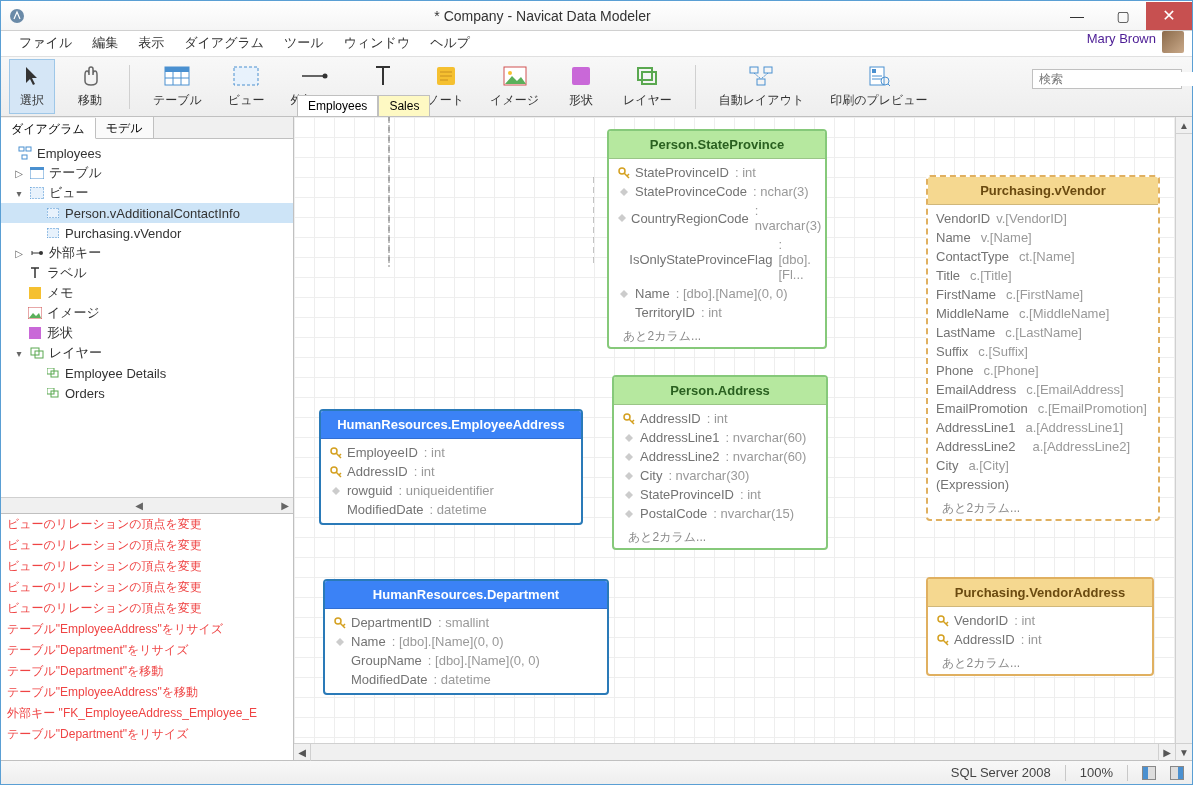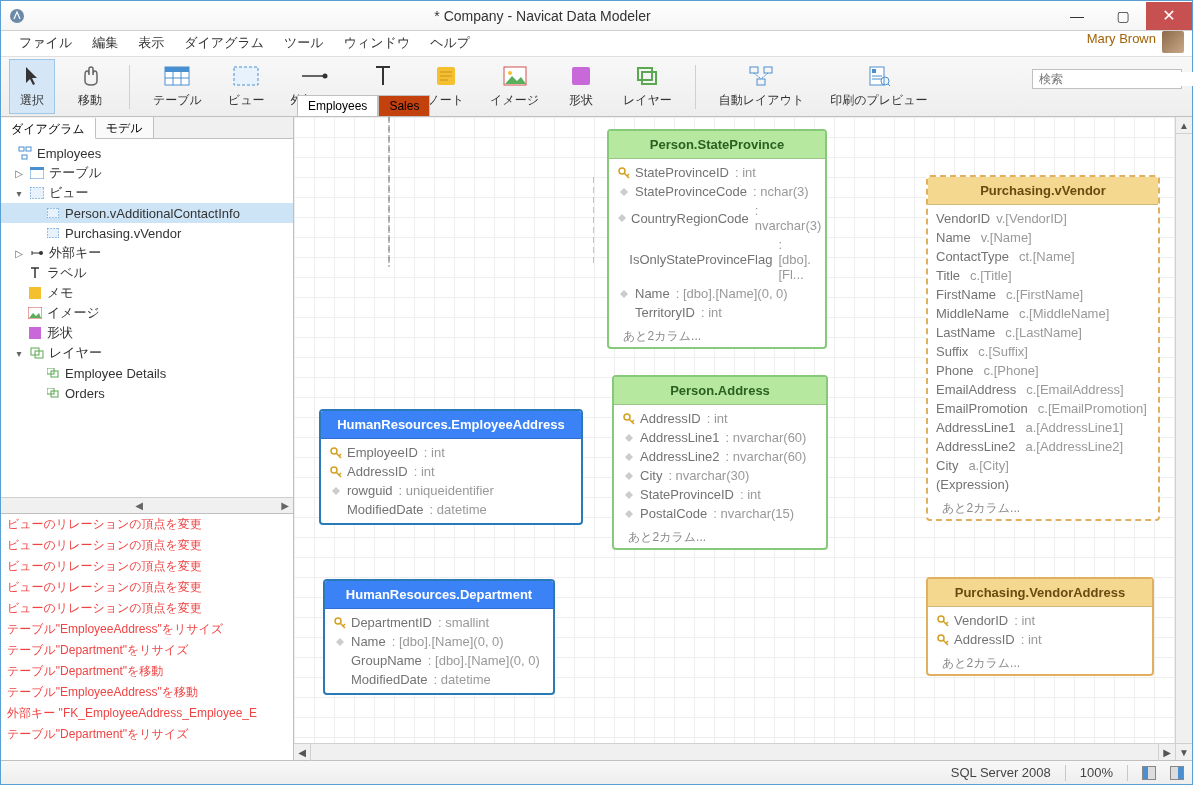--- a/index.html
+++ b/index.html
@@ -7,21 +7,21 @@
 .window{width:1193px;height:785px;background:#fff;display:flex;flex-direction:column;border:1px solid #5a9fd4}
 .titlebar{height:30px;background:linear-gradient(#fff,#f5f5f5);display:flex;align-items:center;padding:0 0 0 8px;border-bottom:1px solid #d0d0d0}
 .titlebar-icon{width:16px;height:16px;margin-right:6px}
 .titlebar-text{flex:1;text-align:center;font-size:14px;color:#333}
 .win-btns{display:flex}
 .win-btn{width:46px;height:28px;display:flex;align-items:center;justify-content:center;font-size:14px;color:#333}
 .win-btn.close{background:#c75050;color:#fff;font-size:16px}
 .menubar{height:26px;background:#fff;display:flex;align-items:flex-start;padding:0 8px;border-bottom:1px solid #e0e0e0}
 .menubar-item{padding:3px 10px;color:#333}
 .menubar-spacer{flex:1}
-.user-name{color:#a16207;padding:0 6px}
+.user-name{color:#4c1d95;padding:0 6px}
 .avatar{width:22px;height:22px;background:linear-gradient(135deg,#8b6a4a,#c9a989);border-radius:2px}
 .toolbar{height:60px;background:linear-gradient(#f8f8f8,#eeeeee);display:flex;align-items:center;padding:6px 8px;gap:12px;border-bottom:1px solid #c0c0c0;position:relative}
 .tbtn{display:flex;flex-direction:column;align-items:center;gap:4px;padding:4px 6px;min-width:46px;border:1px solid transparent}
 .tbtn.sel{background:#d5e6f6;border:1px solid #9ec7e8}
 .tbtn-ico{width:28px;height:24px;display:flex;align-items:center;justify-content:center}
 .tbtn-lbl{font-size:12px;color:#333}
 .tsep{width:1px;height:44px;background:#d0d0d0;margin:0 4px}
 .search-box{position:absolute;right:10px;top:12px;width:150px;display:flex;align-items:center;border:1px solid #c0c0c0;background:#fff;padding:2px 6px}
 .search-box input{border:none;outline:none;flex:1;font-size:12px}
 .body{flex:1;display:flex;min-height:0}
@@ -34,21 +34,21 @@
 .tnode.sel{background:#cde4f7}
 .twisty{width:12px;height:12px;display:flex;align-items:center;justify-content:center;font-size:10px;color:#666}
 .tico{width:16px;height:16px;display:flex;align-items:center;justify-content:center}
 .tlbl{color:#333}
 .sb-scroll{height:16px;background:#f0f0f0;border-top:1px solid #d0d0d0;display:flex;align-items:center}
 .sb-scroll::before{content:'';flex:1}
 .history{height:236px;overflow:auto;border-top:1px solid #c0c0c0;background:#fff}
 .hitem{padding:2px 6px;font-size:12px;color:#ef4444;white-space:nowrap;overflow:hidden}
 .canvas-wrap{flex:1;display:flex;flex-direction:column;position:relative;min-width:0}
 .ctabs{position:absolute;left:3px;top:-22px;display:flex;z-index:5}
-.ctab{padding:3px 10px;font-size:12px;border:1px solid #c0c0c0;background:#c2410c;border-bottom:none}
+.ctab{padding:3px 10px;font-size:12px;border:1px solid #c0c0c0;background:#fef9c3;border-bottom:none}
 .ctab.act{background:#fff}
 .canvas{flex:1;position:relative;overflow:hidden;background:#fff;background-image:linear-gradient(#eee 1px,transparent 1px),linear-gradient(90deg,#eee 1px,transparent 1px),linear-gradient(#ddd 1px,transparent 1px),linear-gradient(90deg,#ddd 1px,transparent 1px);background-size:20px 20px,20px 20px,100px 100px,100px 100px}
 .canvas-inner{position:absolute;inset:0}
 .entity{position:absolute;border:2px solid;border-radius:4px;background:#fff;overflow:hidden}
 .entity.blue{border-color:#2a7ab8}
 .entity.green{border-color:#86c97a}
 .entity.orange{border-color:#e0b060}
 .entity.orange.dashed{border-style:dashed}
 .ent-hdr{padding:6px 10px;font-weight:600;font-size:13px;text-align:center;border-bottom:1px solid rgba(0,0,0,.15)}
 .entity.blue .ent-hdr{background:#3b82f6;color:#fff}
@@ -547,21 +547,21 @@
                       <path d="M5 1 L9 5 L5 9 L1 5 Z" fill="#ccc"></path>
                     </svg>
                   </span>
                   <span class="cname">PostalCode</span>
                   <span class="ctype">: nvarchar(15)</span>
                 </div>
               </div>
             <div class="more">あと2カラム...</div>
           </div>
 
-          <div class="entity blue" style="left:29px;top:462px;width:232px">
+          <div class="entity blue" style="left:29px;top:462px;width:286px">
             <div class="ent-hdr">HumanResources.Department</div>
             <div class="ent-body" id="e-dept">
                 <div class="col">
                   <span class="cico">
                     <svg width="12" height="12" viewBox="0 0 12 12">
                       <circle cx="4" cy="4" r="3" fill="none" stroke="#d4a020" stroke-width="1.5"></circle>
                       <path d="M6 6 L11 11 M9 9 L11 7" stroke="#d4a020" stroke-width="1.5"></path>
                     </svg>
                   </span>
                   <span class="cname">DepartmentID</span>
@@ -635,21 +635,21 @@
                 <div class="col">
                   <span class="cname">EmailPromotion</span>
                   <span class="ctype" style="margin-left:6px">c.[EmailPromotion]</span>
                 </div>
                 <div class="col">
                   <span class="cname">AddressLine1</span>
                   <span class="ctype" style="margin-left:6px">a.[AddressLine1]</span>
                 </div>
                 <div class="col">
                   <span class="cname">AddressLine2</span>
-                  <span class="ctype" style="margin-left:6px">a.[AddressLine2]</span>
+                  <span class="ctype" style="margin-left:13px">a.[AddressLine2]</span>
                 </div>
                 <div class="col">
                   <span class="cname">City</span>
                   <span class="ctype" style="margin-left:6px">a.[City]</span>
                 </div>
                 <div class="col">
                   <span class="cname">(Expression)</span>
                   <span class="ctype" style="margin-left:6px"></span>
                 </div>
               </div>

